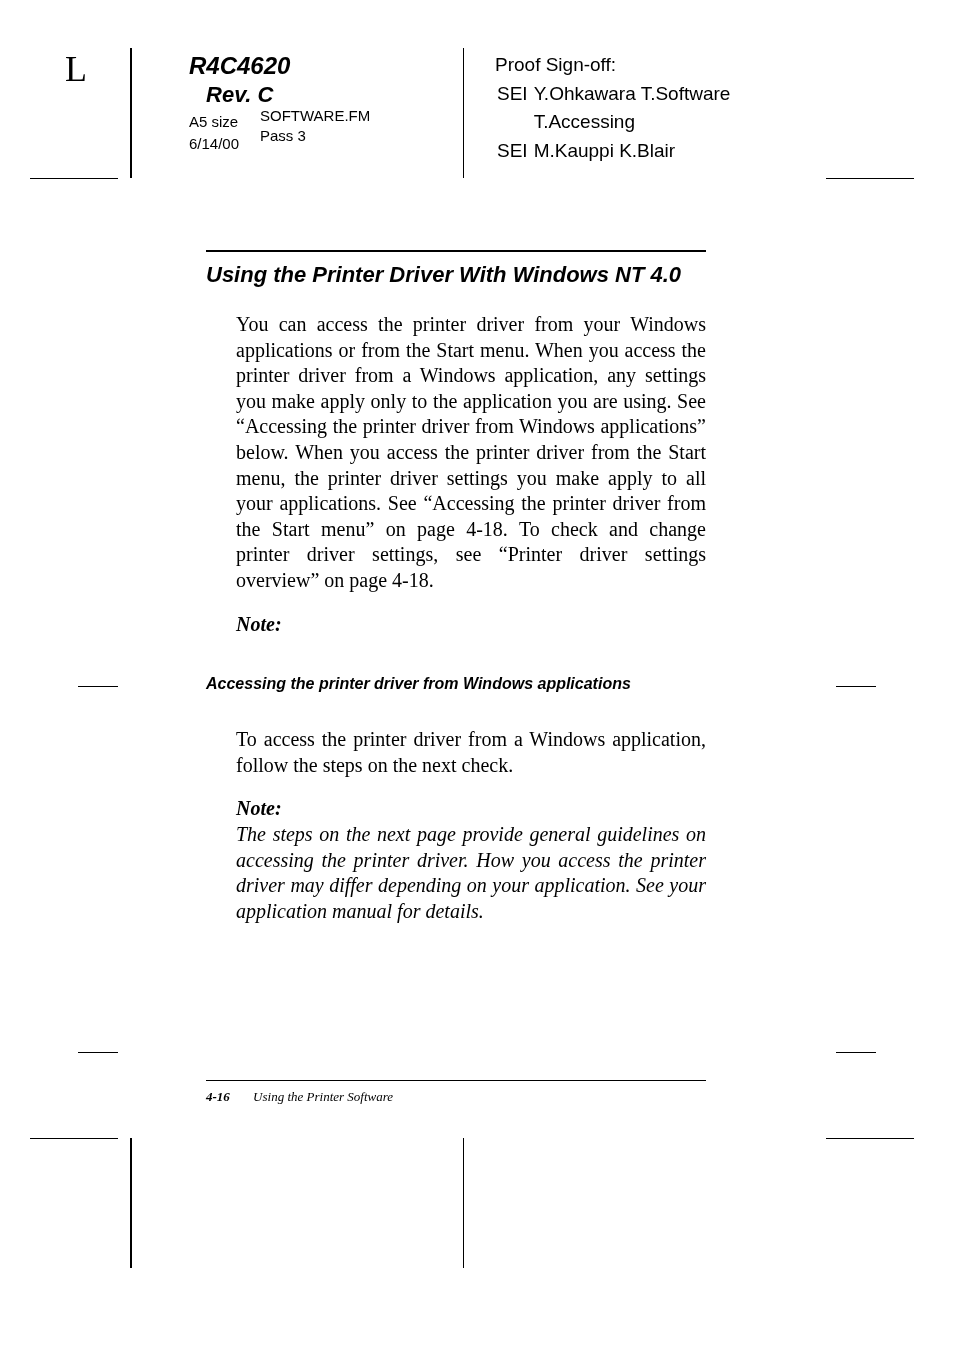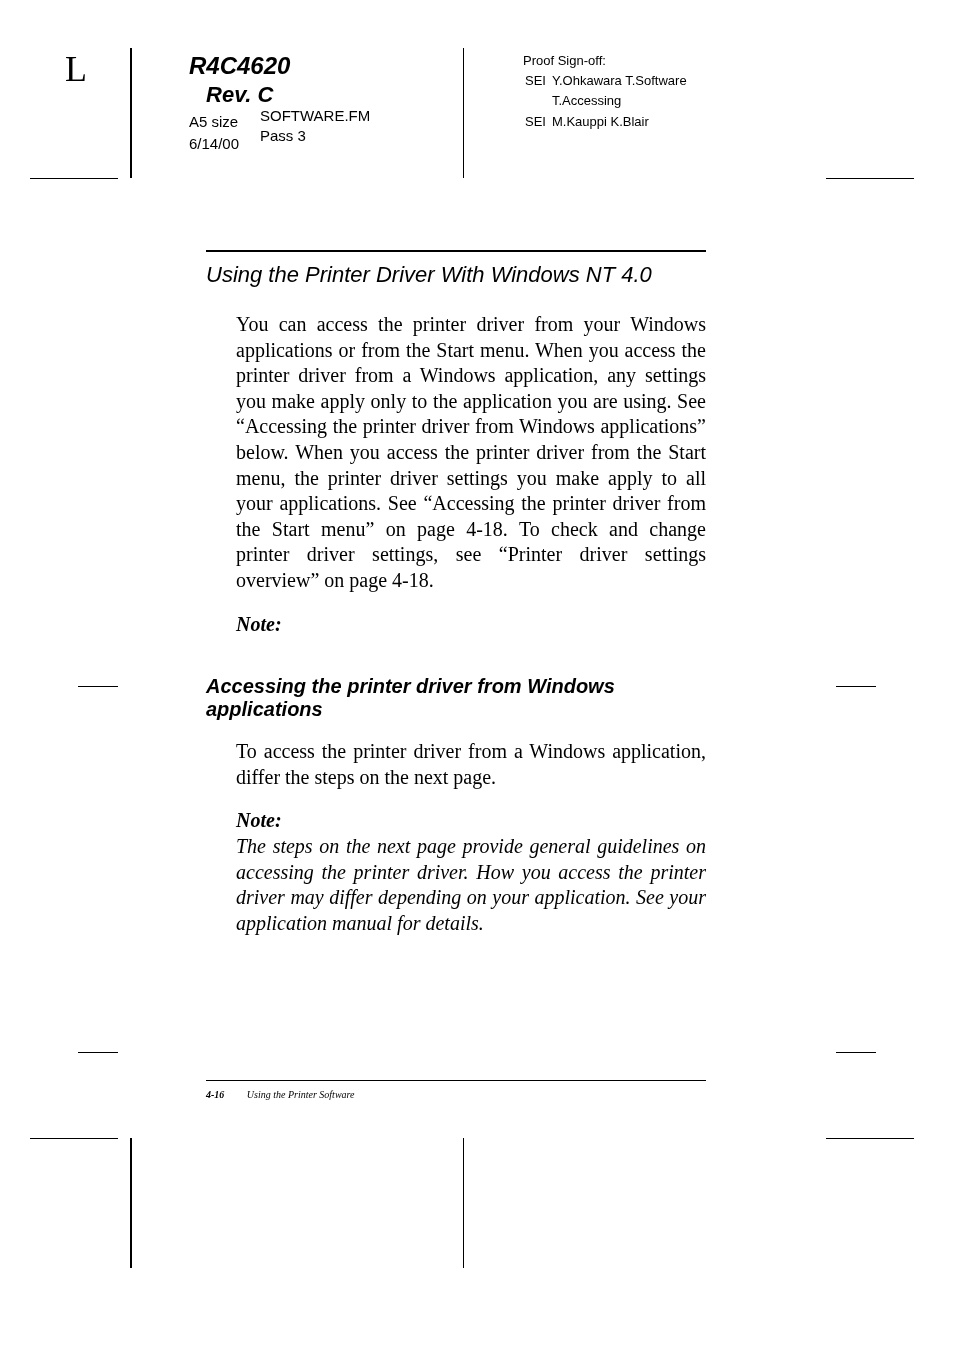--- a/index.html
+++ b/index.html
@@ -63,23 +63,23 @@
   }
   .hdr-col2 {
     position: absolute;
     left: 260px;
     top: 106px;
     font-size: 15px;
     line-height: 1.35;
   }
   .hdr-right {
     position: absolute;
-    left: 523px;
+    left: 495px;
     top: 52px;
-    font-size: 13px;
+    font-size: 19px;
     line-height: 1.4;
   }
   .hdr-right table td {
     padding: 0 4px 0 0;
     vertical-align: top;
   }
 
   .crop-tl { position:absolute; top:178px; left:30px; width:88px; height:1px; background:#000; }
   .crop-tr { position:absolute; top:178px; right:40px; width:88px; height:1px; background:#000; }
 
@@ -88,63 +88,63 @@
     left: 206px;
     top: 250px;
     width: 500px;
   }
   .h1-rule {
     border-top: 2px solid #000;
     margin-bottom: 10px;
   }
   .h1 {
     font-style: italic;
-    font-weight: normal;
+    font-weight: bold;
     font-size: 22px;
     margin-bottom: 24px;
   }
   .body-block {
     margin-left: 30px;
     font-size: 20px;
     line-height: 1.28;
     text-align: justify;
   }
   .note-label {
     font-weight: bold;
     font-style: italic;
   }
   .note-text {
     font-style: italic;
   }
   .h2 {
     font-style: italic;
     font-weight: bold;
-    font-size: 20px;
+    font-size: 16px;
     margin-top: 38px;
-    margin-bottom: 18px;
+    margin-bottom: 34px;
   }
 
   .crop-ml { position:absolute; top:686px; left:78px; width:40px; height:1px; background:#000; }
   .crop-mr { position:absolute; top:686px; right:78px; width:40px; height:1px; background:#000; }
 
   .crop-bl { position:absolute; top:1052px; left:78px; width:40px; height:1px; background:#000; }
   .crop-br { position:absolute; top:1052px; right:78px; width:40px; height:1px; background:#000; }
 
   .footer {
     position: absolute;
     left: 206px;
     top: 1080px;
     width: 500px;
   }
   .footer-rule {
     border-top: 1.5px solid #000;
     margin-bottom: 8px;
   }
   .footer-line {
-    font-size: 10px;
+    font-size: 13px;
   }
   .pagenum {
     font-weight: bold;
     font-style: italic;
   }
   .footer-title {
     font-style: italic;
     margin-left: 20px;
   }
 
@@ -215,21 +215,21 @@
   <div class="h1 sans">Using the Printer Driver With Windows NT 4.0</div>
 
   <div class="body-block">You can access the printer driver from your Windows applications or from the Start menu. When you access the printer driver from a Windows application, any settings you make apply only to the application you are using. See “Accessing the printer driver from Windows applications” below. When you access the printer driver from the Start menu, the printer driver settings you make apply to all your applications. See “Accessing the printer driver from the Start menu” on page 4-18. To check and change printer driver settings, see “Printer driver settings overview” on page 4-18.</div>
 
   <div class="body-block" style="margin-top:18px;">
     <div class="note-label">Note:</div>
   </div>
 
   <div class="h2 sans">Accessing the printer driver from Windows applications</div>
 
-  <div class="body-block">To access the printer driver from a Windows application, differ the steps on the next page.</div>
+  <div class="body-block">To access the printer driver from a Windows application, follow the steps on the next check.</div>
 
   <div class="body-block" style="margin-top:18px;">
     <div class="note-label">Note:</div>
     <div class="note-text">The steps on the next page provide general guidelines on accessing the printer driver. How you access the printer driver may differ depending on your application. See your application manual for details.</div>
   </div>
 </div>
 
 <div class="crop-ml"></div>
 <div class="crop-mr"></div>
 <div class="crop-bl"></div>

